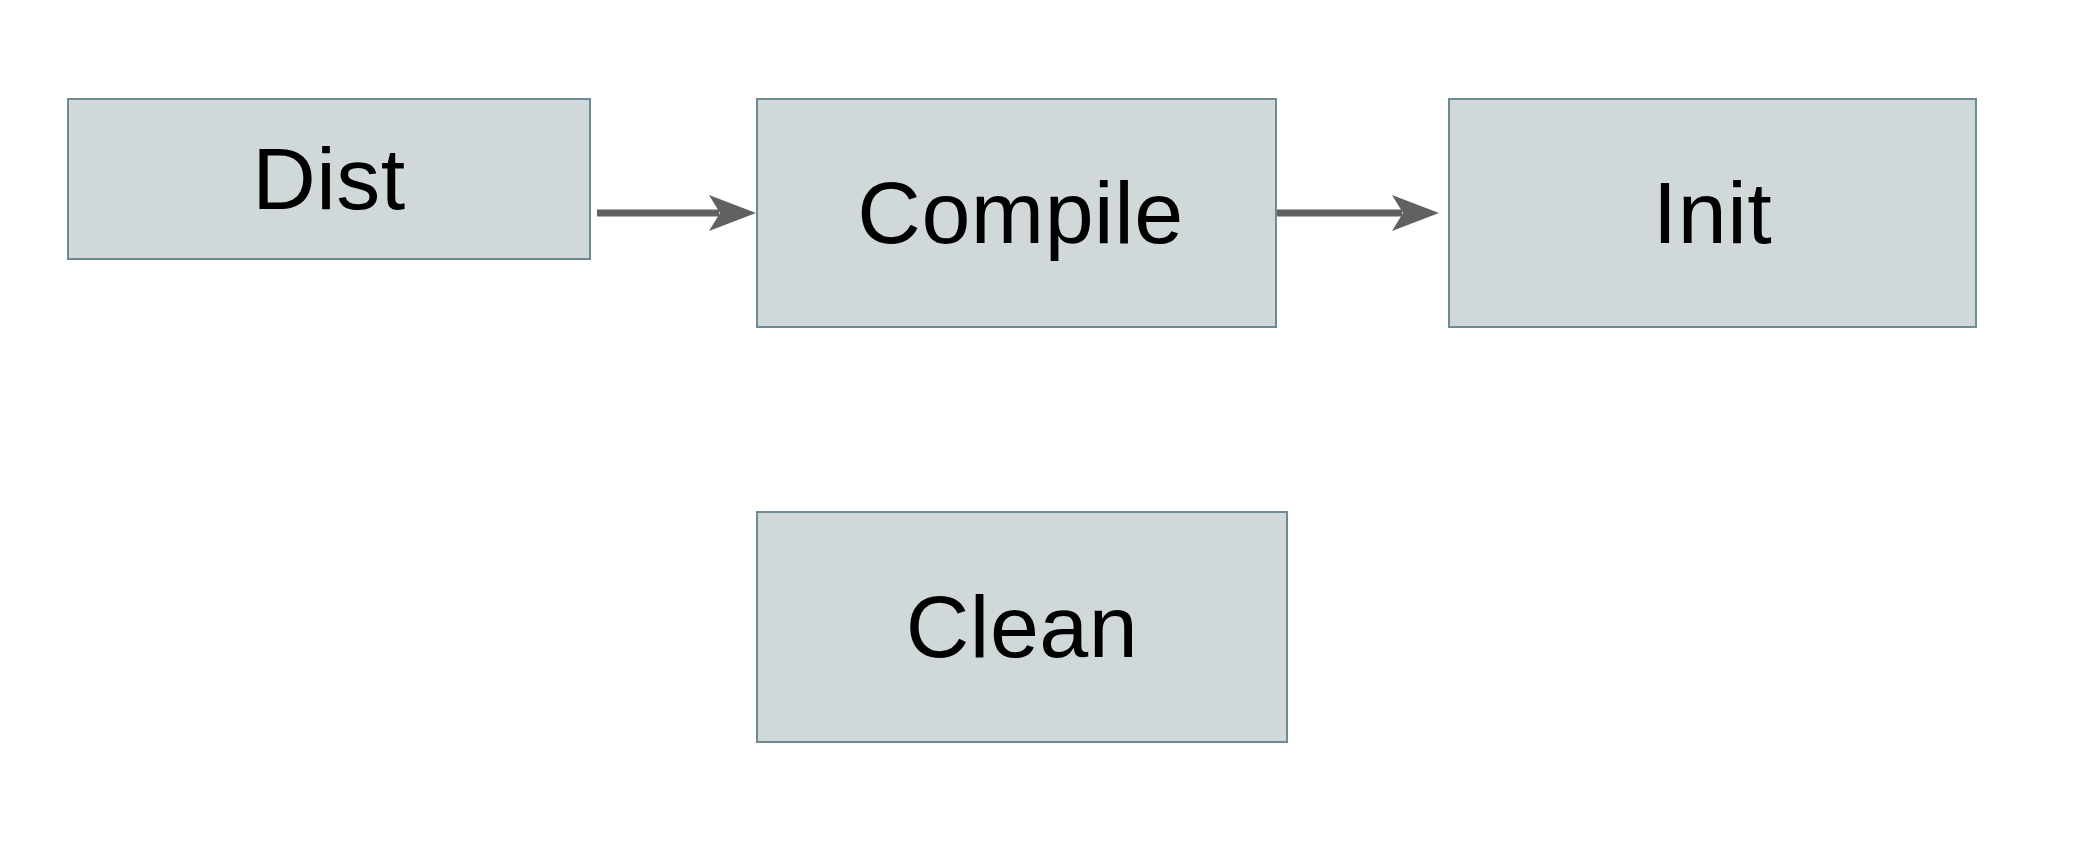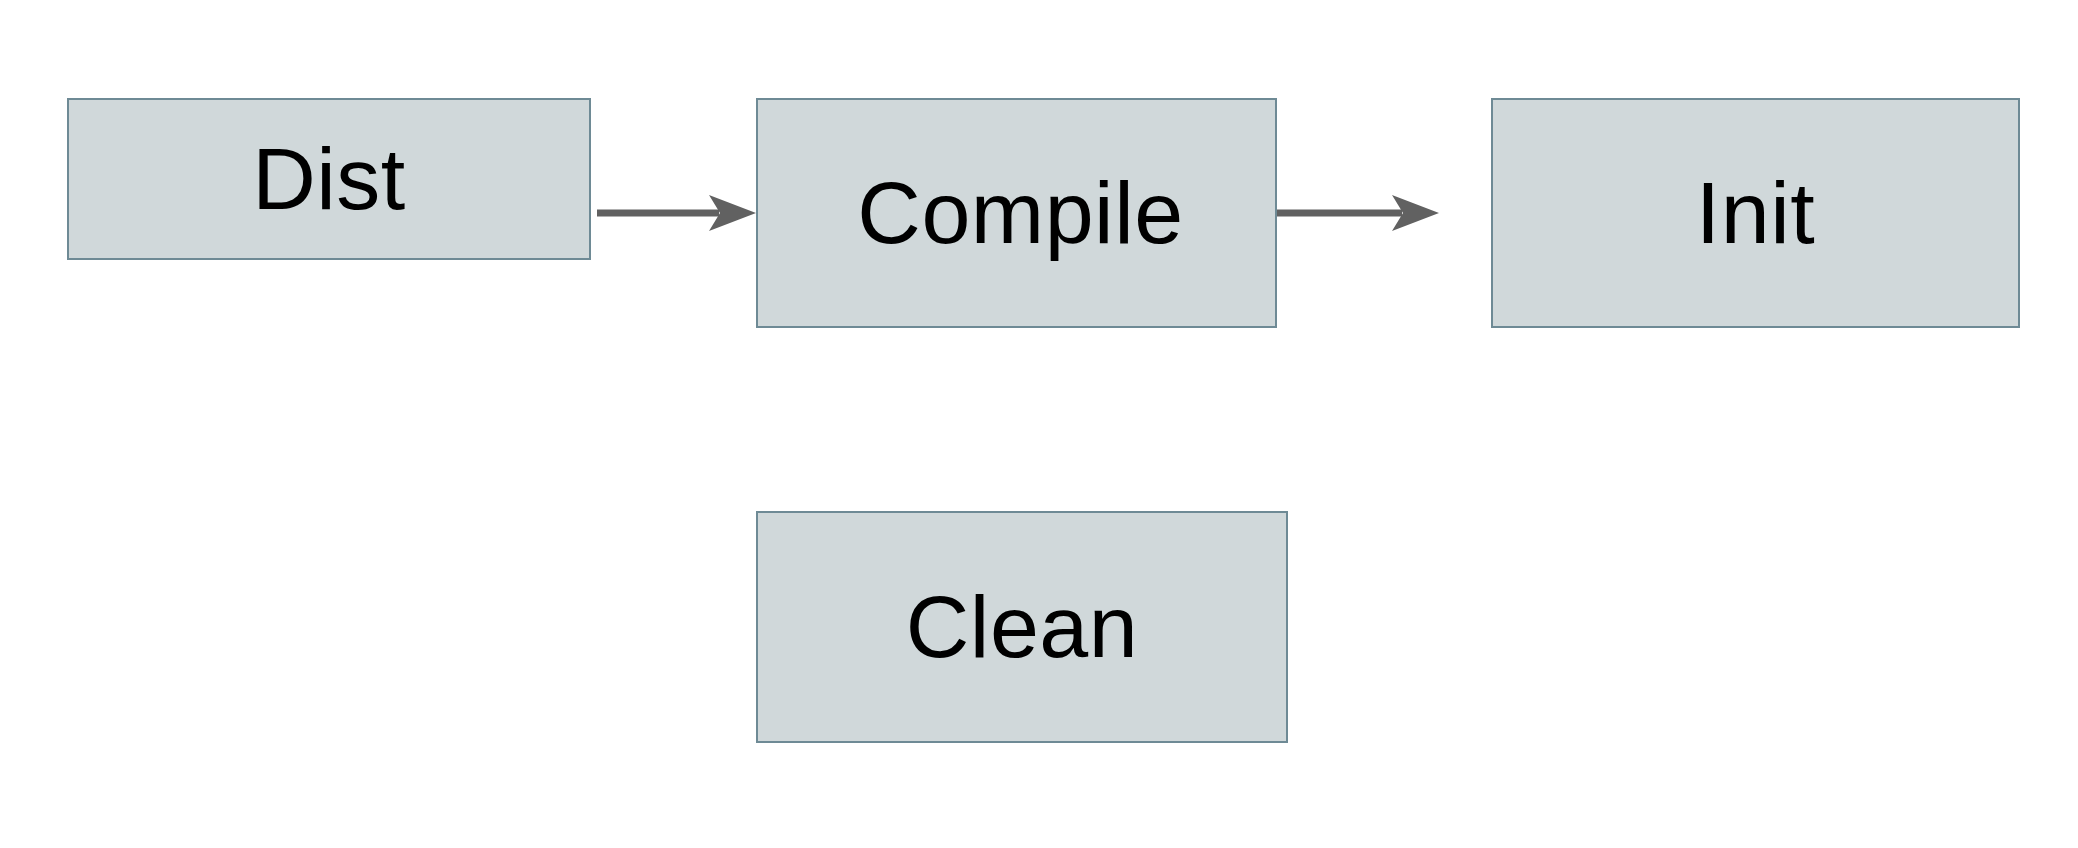--- a/index.html
+++ b/index.html
@@ -29,21 +29,21 @@
   }
   .node .label {
     font-size: 88px;
     line-height: 1;
     color: var(--text-color, #000000);
     letter-spacing: 0.5px;
     user-select: none;
   }
   .node-dist    { left: 67px;   top: 98px;  width: 524px; height: 162px; }
   .node-compile { left: 756px;  top: 98px;  width: 521px; height: 230px; padding-left: 8px; }
-  .node-init    { left: 1491px; top: 98px;  width: 529px; height: 230px; }
+  .node-init    { left: 1448px; top: 98px;  width: 529px; height: 230px; }
   .node-clean   { left: 756px;  top: 511px; width: 532px; height: 232px; }
   .edge {
     position: absolute;
     overflow: visible;
   }
   .edge-1 { left: 597px;  top: 191px; }
   .edge-2 { left: 1277px; top: 191px; }
   .edge line    { stroke: var(--arrow-color, #616161); stroke-width: 7px; }
   .edge polygon { fill: var(--arrow-color, #616161); }
 </style>

